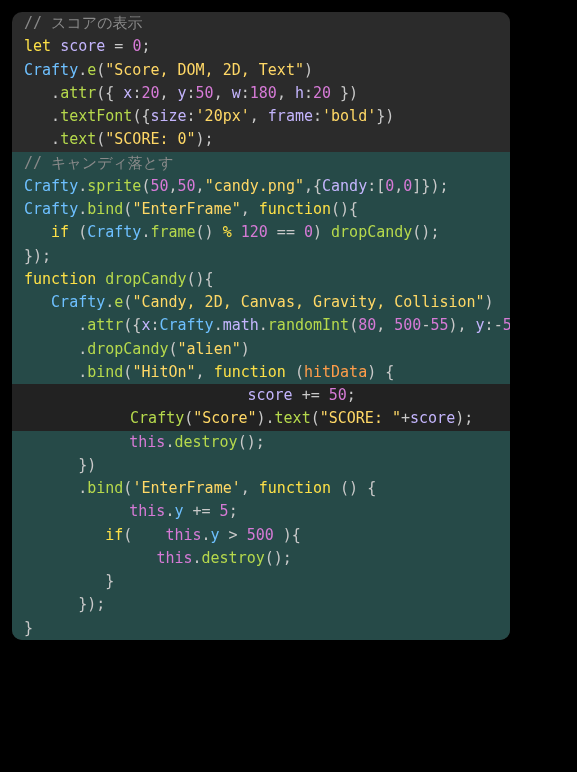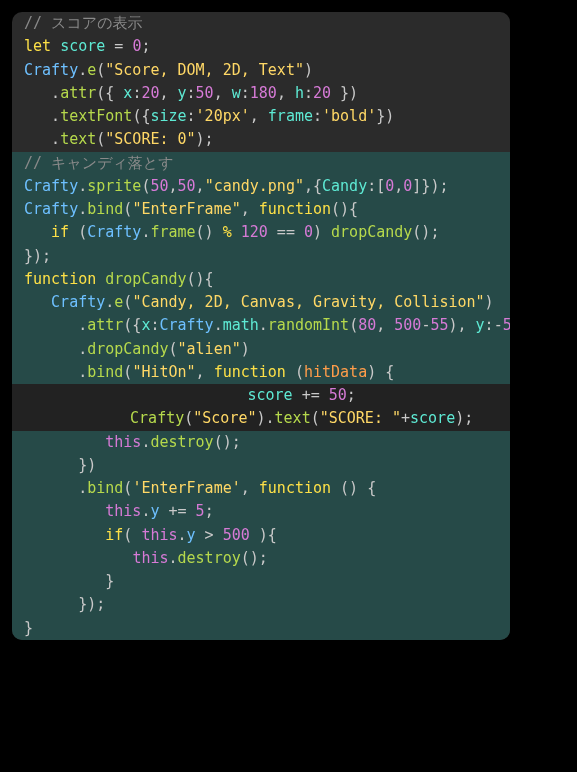--- a/index.html
+++ b/index.html
@@ -18,29 +18,29 @@
       box-shadow: 0 2px 8px rgba(0,0,0,0.6);
     }
     .line {
       white-space: pre;
       padding: 0 12px;
     }
     .hl-teal { background: #264a48; }
     .hl-dark { background: #222222; text-align: center; }
     .c-comment { color: #8a8a8a; }
     .c-keyword { color: #fde047; }
-    .c-var     { color: #5eead4; }
+    .c-var     { color: #c4b5fd; }
     .c-op      { color: #c9c9c9; }
     .c-num     { color: #d67ad6; }
     .c-obj     { color: #6ec0ff; }
     .c-func    { color: #b6d94c; }
     .c-str     { color: #ffd866; }
     .c-punct   { color: #c9c9c9; }
     .c-param   { color: #ff9d4a; }
-    .c-this    { color: #d67ad6; }
+    .c-this    { color: #d67ad6; margin-left: 24px; }
     .c-prop    { color: #6ec0ff; }
   </style>
 </head>
 <body>
 
 <div class="editor">
 
 <div class="line"><span class="c-comment">// スコアの表示</span></div>
 
 <div class="line"><span class="c-keyword">let</span><span class="c-punct"> </span><span class="c-var">score</span><span class="c-op"> = </span><span class="c-num">0</span><span class="c-punct">;</span></div>

